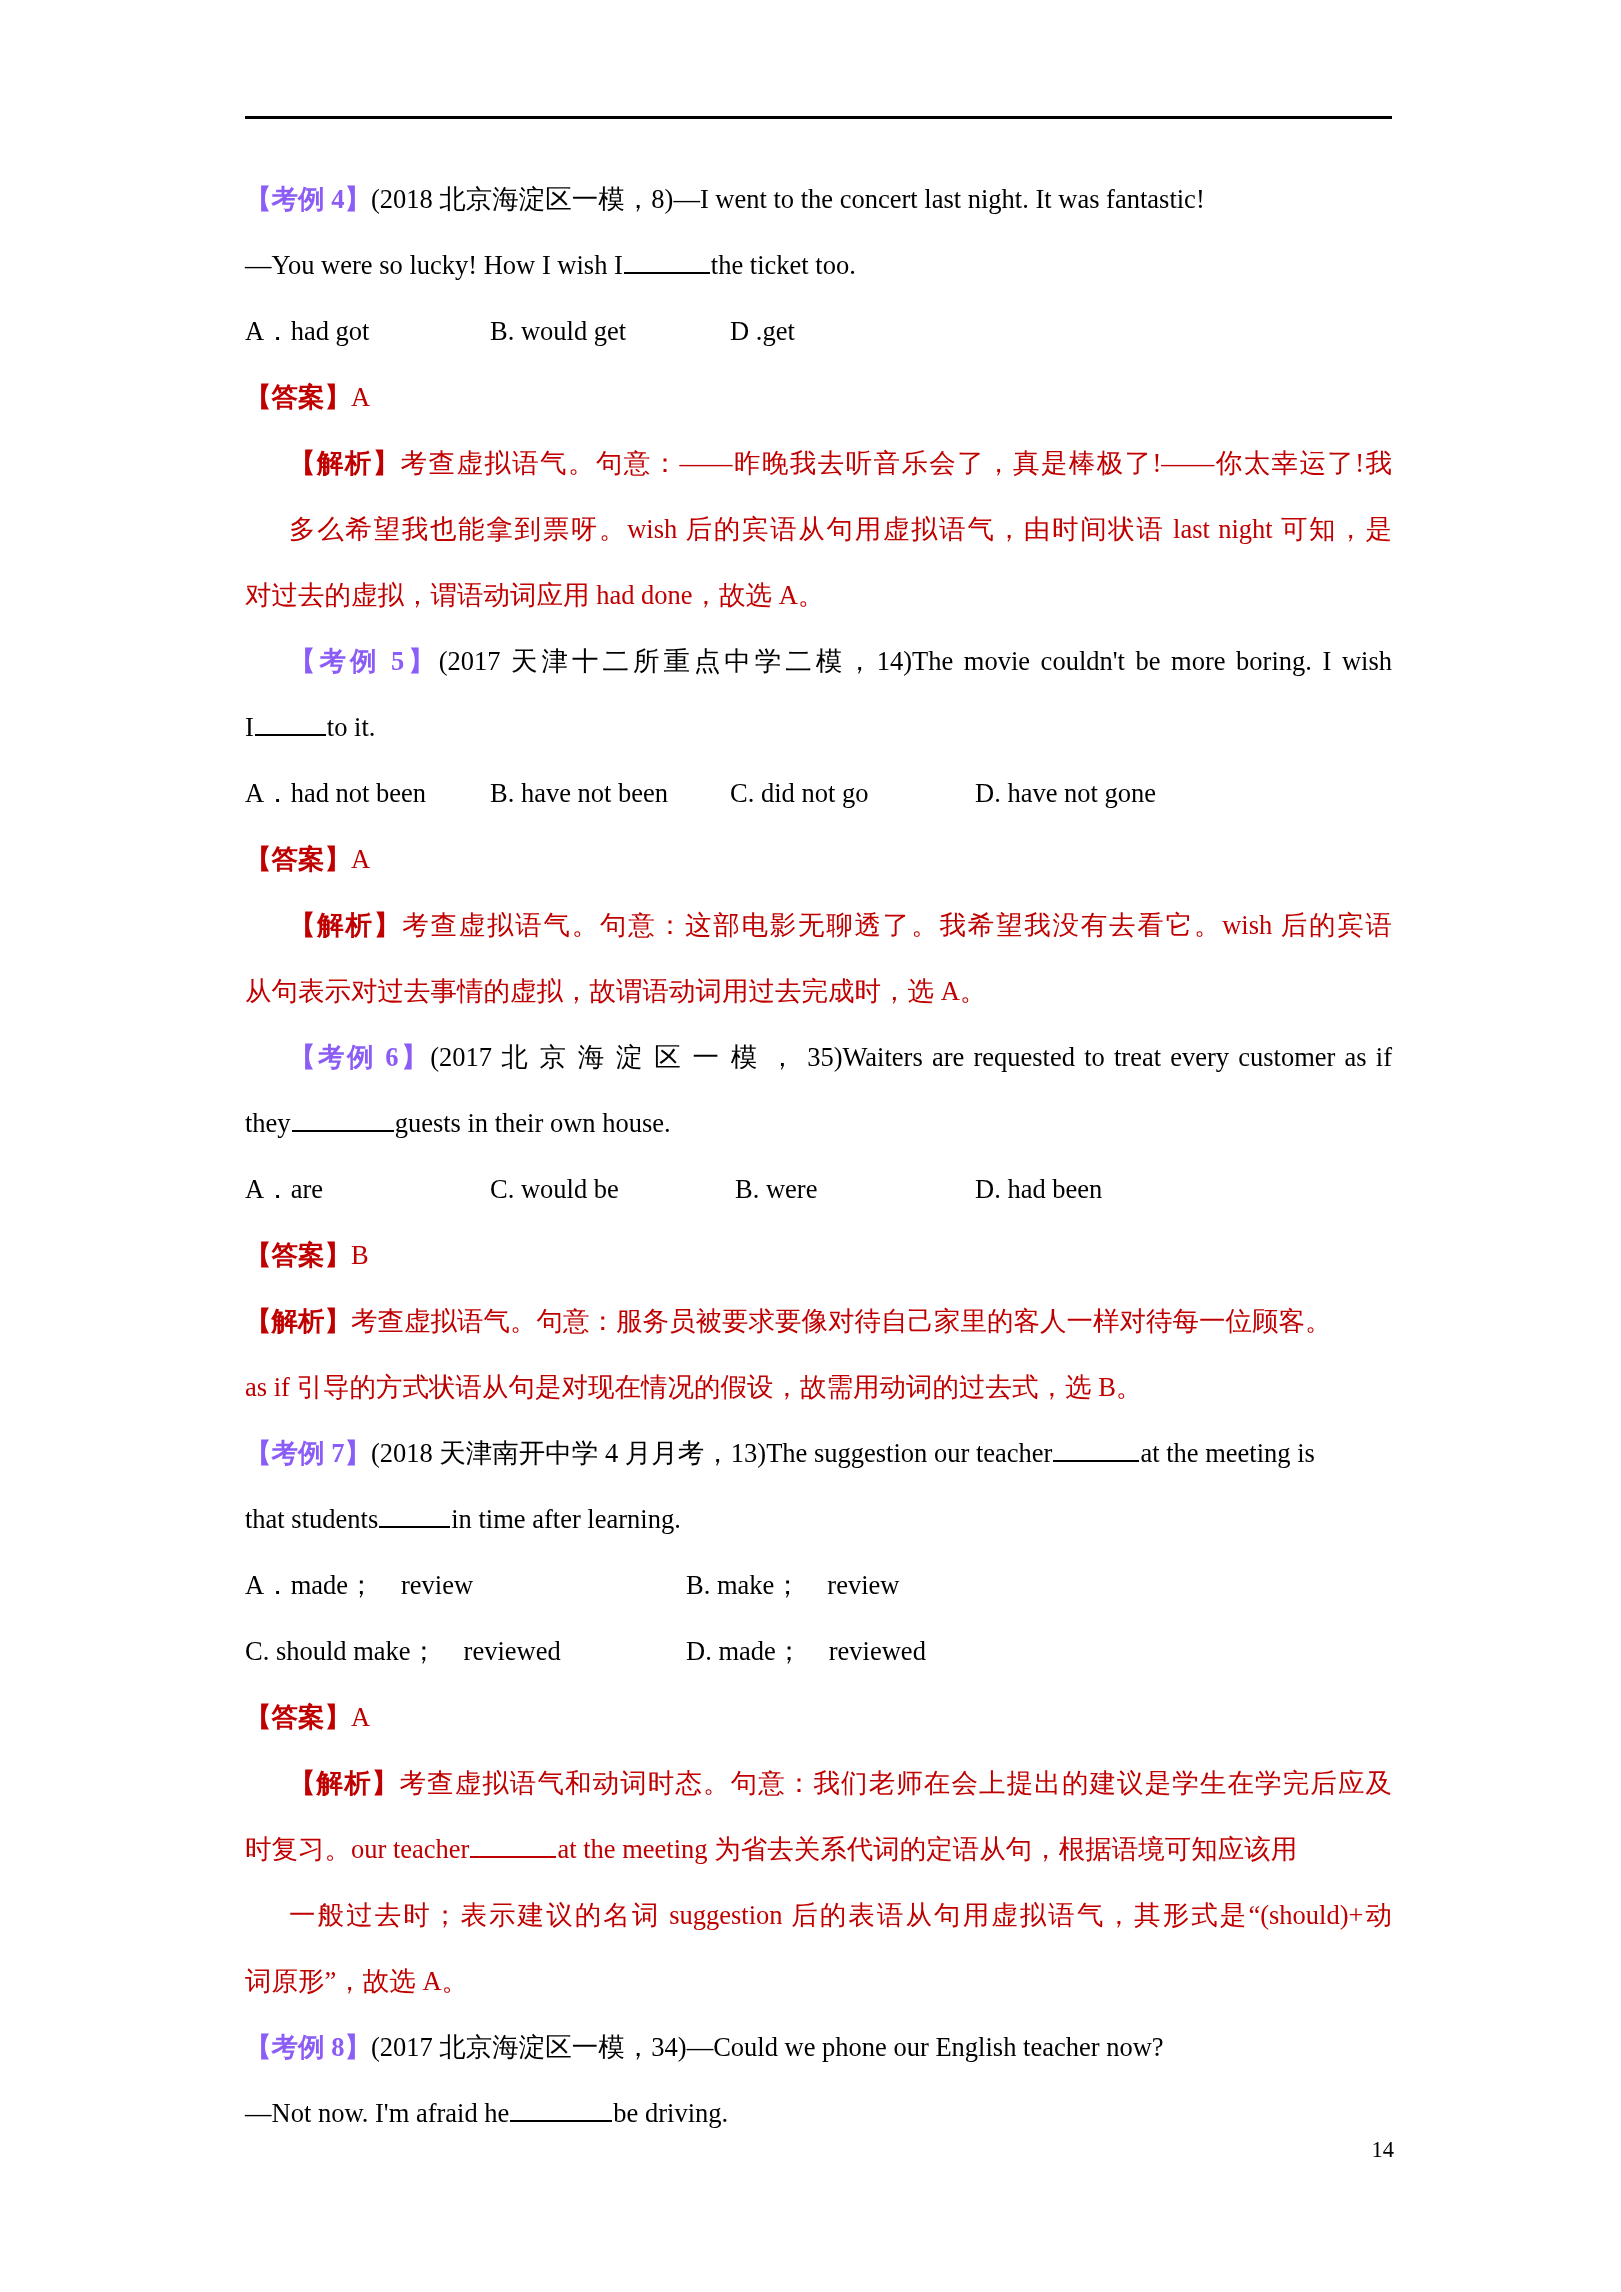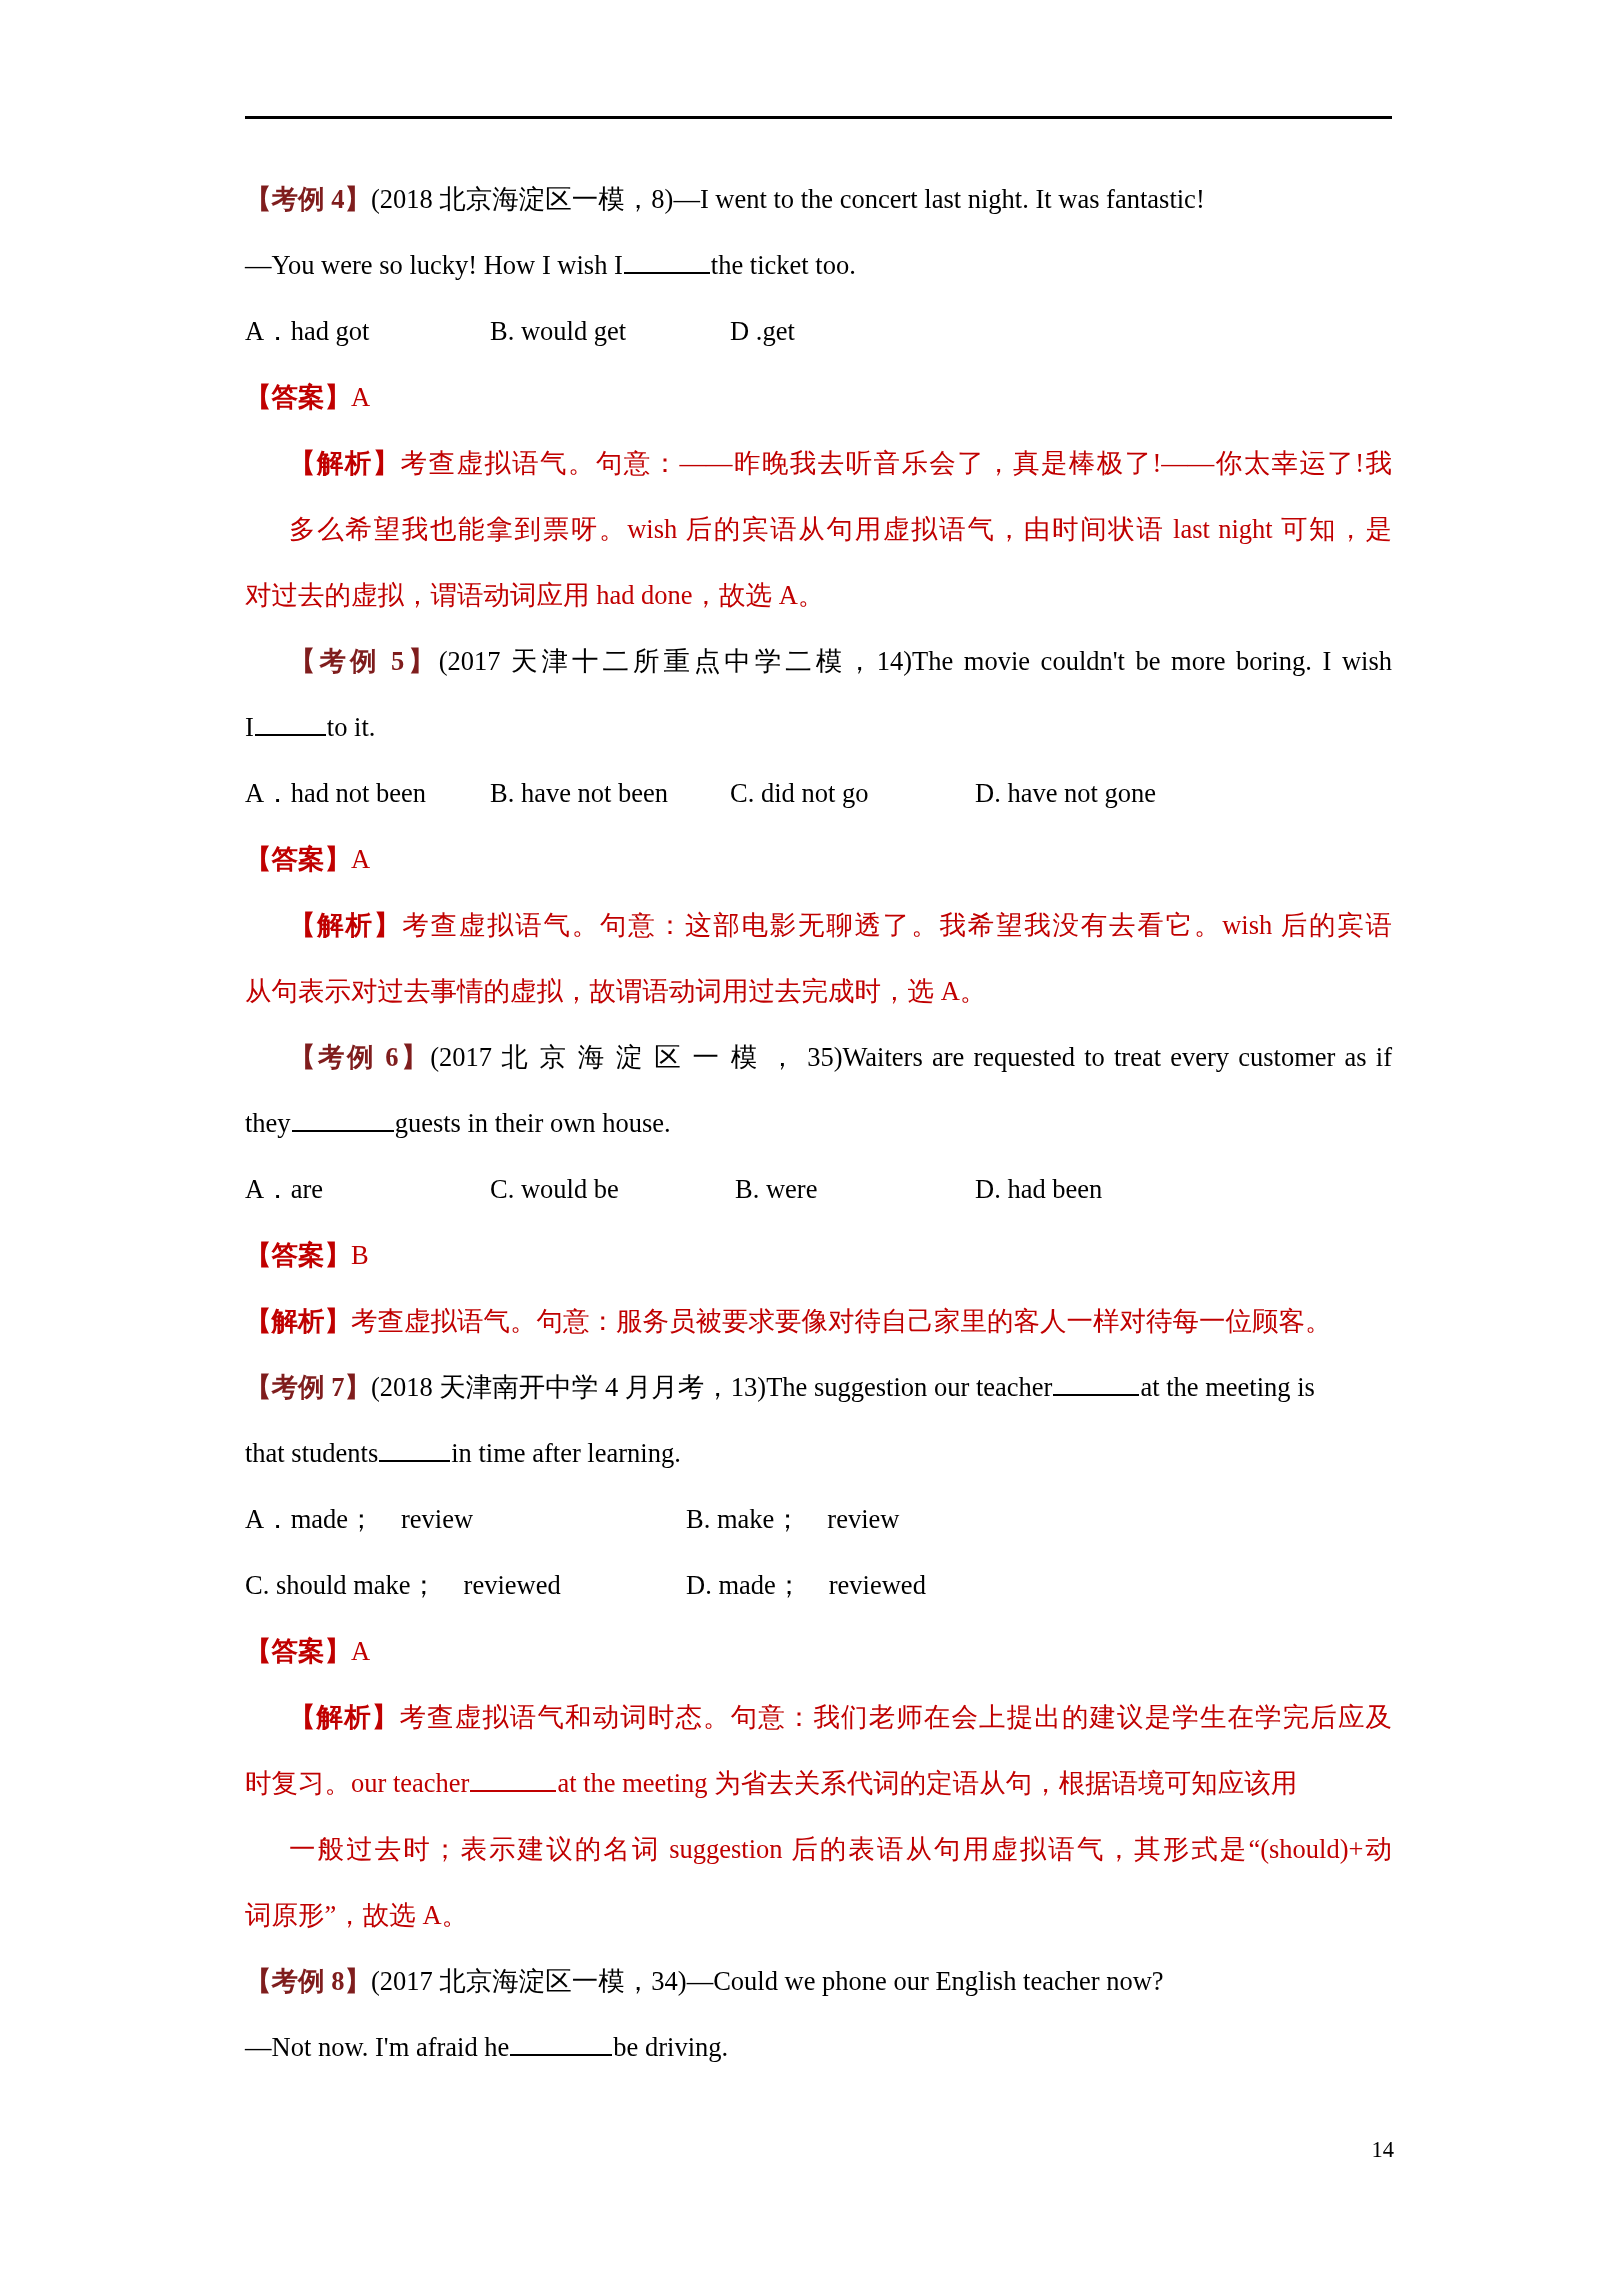--- a/index.html
+++ b/index.html
@@ -43,21 +43,21 @@
   }
   .line.red {
     color: #c00000;
   }
   .line.justify {
     text-align: justify;
     text-align-last: justify;
     margin-left: 44px;
   }
   .tag-blue {
-    color: #7f1d1d;
+    color: #8b5cf6;
     font-weight: bold;
     background: transparent;
   }
   .tag-red {
     color: #c00000;
     font-weight: bold;
   }
   .blank {
     display: inline-block;
     border-bottom: 2px solid currentColor;
@@ -137,20 +137,21 @@
     <div class="opts black">
       <span class="opt o1">A．are</span>
       <span class="opt o3">C. would be</span>
       <span class="opt o2">B. were</span>
       <span class="opt o4">D. had been</span>
     </div>
 
     <div class="line red"><span class="tag-red">【答案】</span><span>B</span></div>
 
     <div class="line red"><span class="tag-red">【解析】</span><span>考查虚拟语气。句意：服务员被要求要像对待自己家里的客人一样对待每一位顾客。</span></div>
+    <div class="line red">as if 引导的方式状语从句是对现在情况的假设，故需用动词的过去式，选 B。</div>
 
     <div class="line black"><span class="tag-blue">【考例 7】</span><span>(2018 天津南开中学 4 月月考，13)The suggestion our teacher</span><span class="blank b-md"></span><span>at the meeting is</span></div>
 
     <div class="line black"><span>that students</span><span class="blank b-sm"></span><span>in time after learning.</span></div>
 
     <div class="opts opts-2 black">
       <span class="opt o1">A．made；　review</span>
       <span class="opt o2">B. make；　review</span>
     </div>
     <div class="opts opts-2 black">

